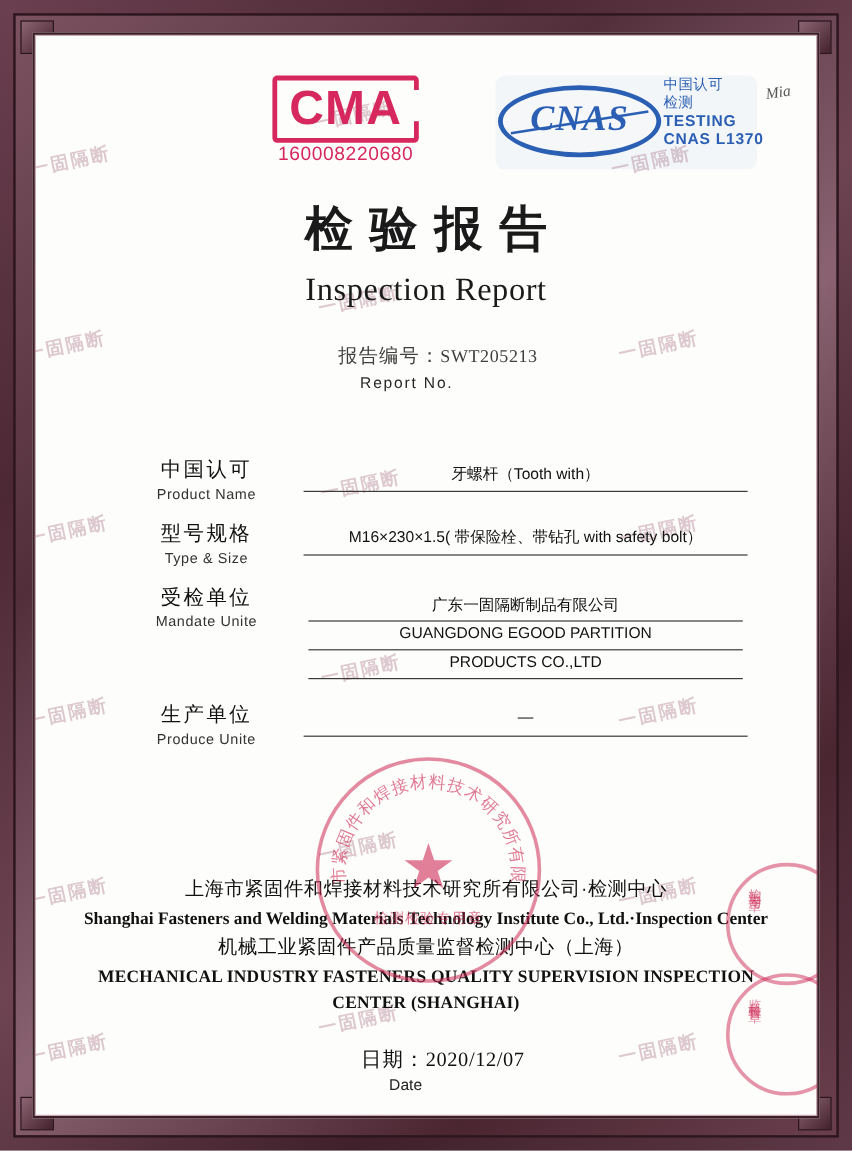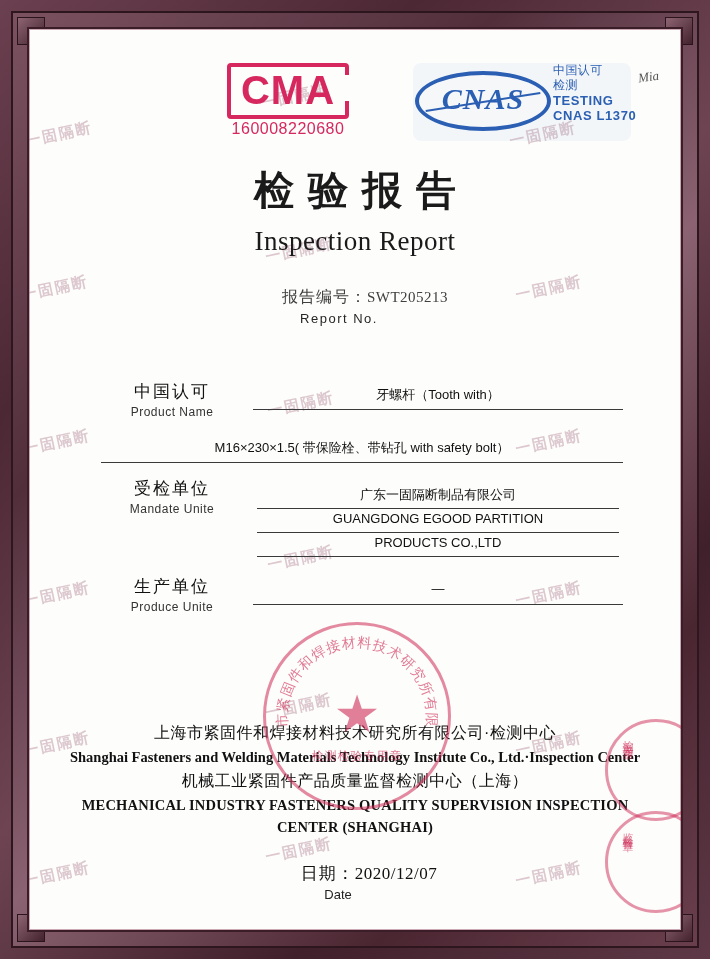--- a/index.html
+++ b/index.html
@@ -494,20 +494,24 @@
 
             <div class="frow">
               <div class="flabel">
                 <div class="cn">中国认可</div>
                 <div class="en">Product Name</div>
               </div>
               <div class="fvalue">牙螺杆（Tooth with）</div>
             </div>
 
             <div class="frow">
+              <div class="flabel">
+                <div class="cn">型号规格</div>
+                <div class="en">Type &amp; Size</div>
+              </div>
               <div class="fvalue">M16×230×1.5( 带保险栓、带钻孔 with safety bolt）</div>
             </div>
 
             <div class="frow">
               <div class="flabel">
                 <div class="cn">受检单位</div>
                 <div class="en">Mandate Unite</div>
               </div>
               <div class="fvalue multi">
                 <div class="sub">广东一固隔断制品有限公司</div>

